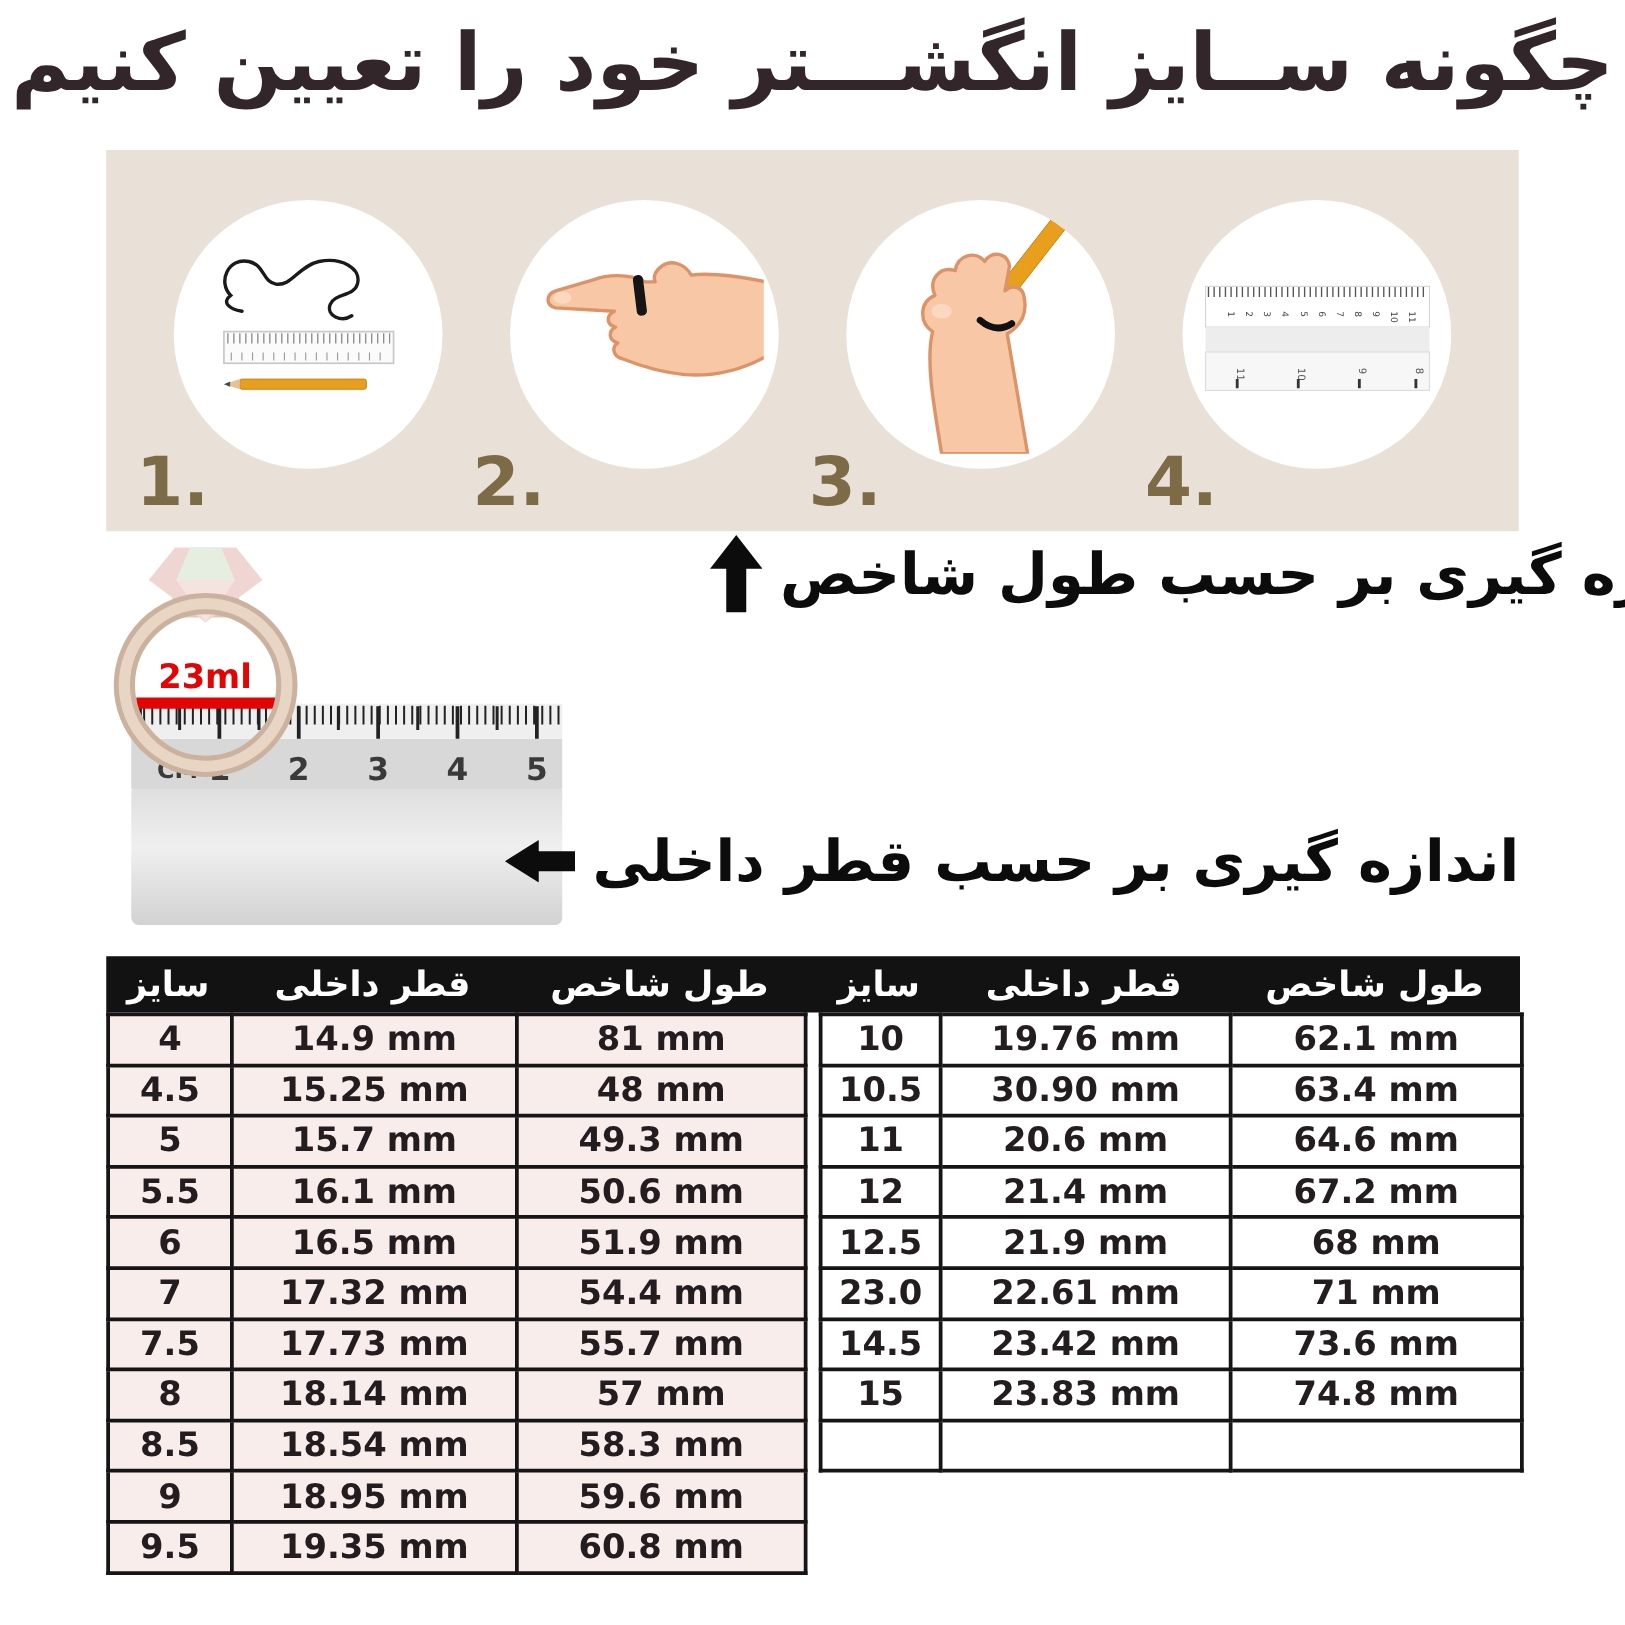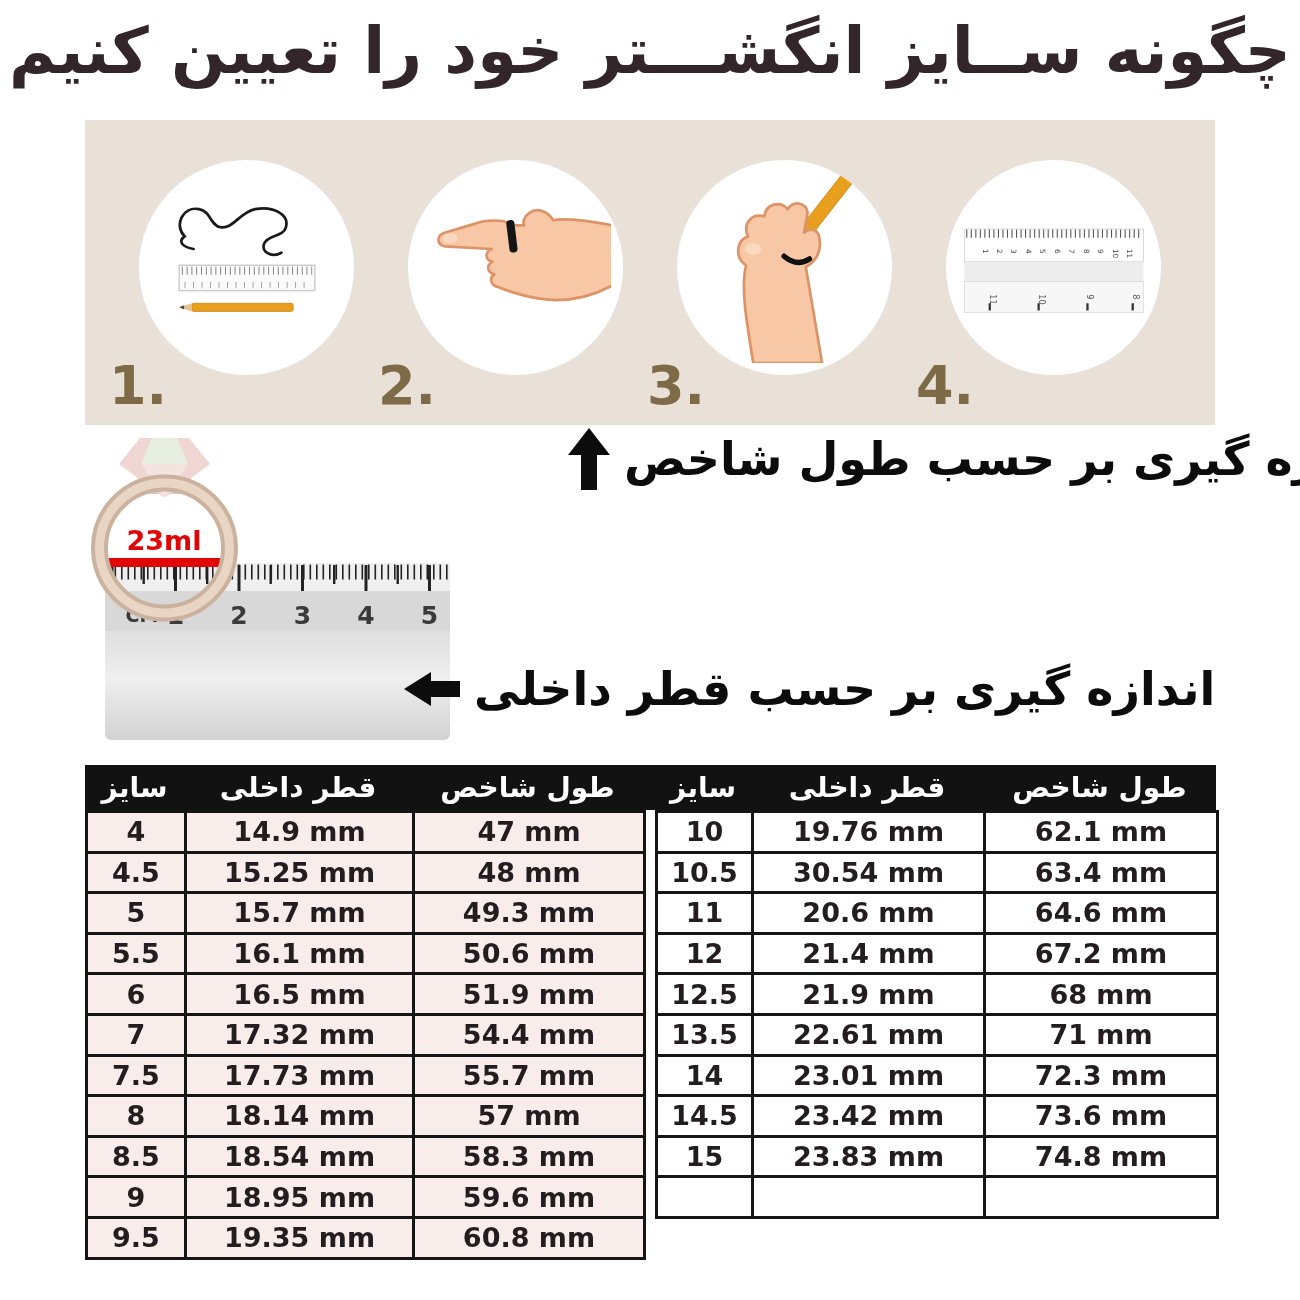--- a/index.html
+++ b/index.html
@@ -202,21 +202,21 @@
     <table class="ring-table" id="t-left">
       <colgroup>
           <col style="width:99px">
           <col style="width:228px">
           <col style="width:231px">
         </colgroup>
       <tbody id="left-tbody">
           <tr>
             <td>4</td>
             <td>14.9 mm</td>
-            <td>47 mm</td>
+            <td>81 mm</td>
           </tr>
           <tr>
             <td>4.5</td>
             <td>15.25 mm</td>
             <td>48 mm</td>
           </tr>
           <tr>
             <td>5</td>
             <td>15.7 mm</td>
             <td>49.3 mm</td>
@@ -270,47 +270,42 @@
           <col style="width:233px">
         </colgroup>
       <tbody id="right-tbody">
           <tr>
             <td>10</td>
             <td>19.76 mm</td>
             <td>62.1 mm</td>
           </tr>
           <tr>
             <td>10.5</td>
-            <td>30.54 mm</td>
+            <td>30.90 mm</td>
             <td>63.4 mm</td>
           </tr>
           <tr>
             <td>11</td>
             <td>20.6 mm</td>
             <td>64.6 mm</td>
           </tr>
           <tr>
             <td>12</td>
             <td>21.4 mm</td>
             <td>67.2 mm</td>
           </tr>
           <tr>
             <td>12.5</td>
             <td>21.9 mm</td>
             <td>68 mm</td>
           </tr>
           <tr>
-            <td>13.5</td>
+            <td>23.0</td>
             <td>22.61 mm</td>
             <td>71 mm</td>
-          </tr>
-          <tr>
-            <td>14</td>
-            <td>23.01 mm</td>
-            <td>72.3 mm</td>
           </tr>
           <tr>
             <td>14.5</td>
             <td>23.42 mm</td>
             <td>73.6 mm</td>
           </tr>
           <tr>
             <td>15</td>
             <td>23.83 mm</td>
             <td>74.8 mm</td>

